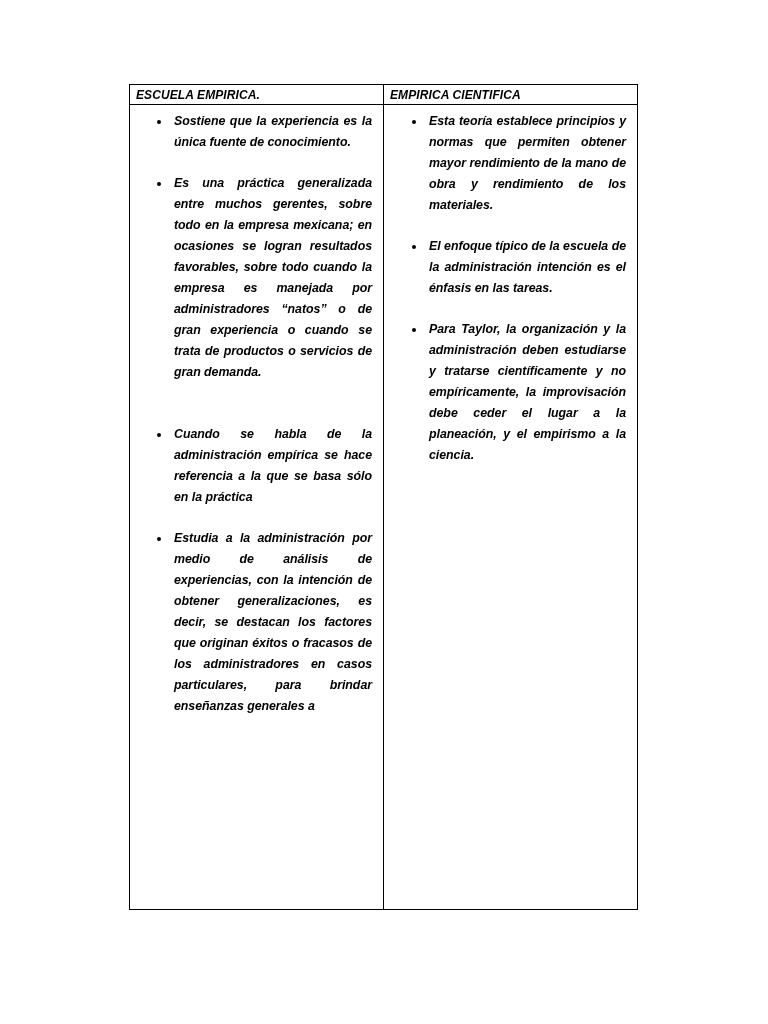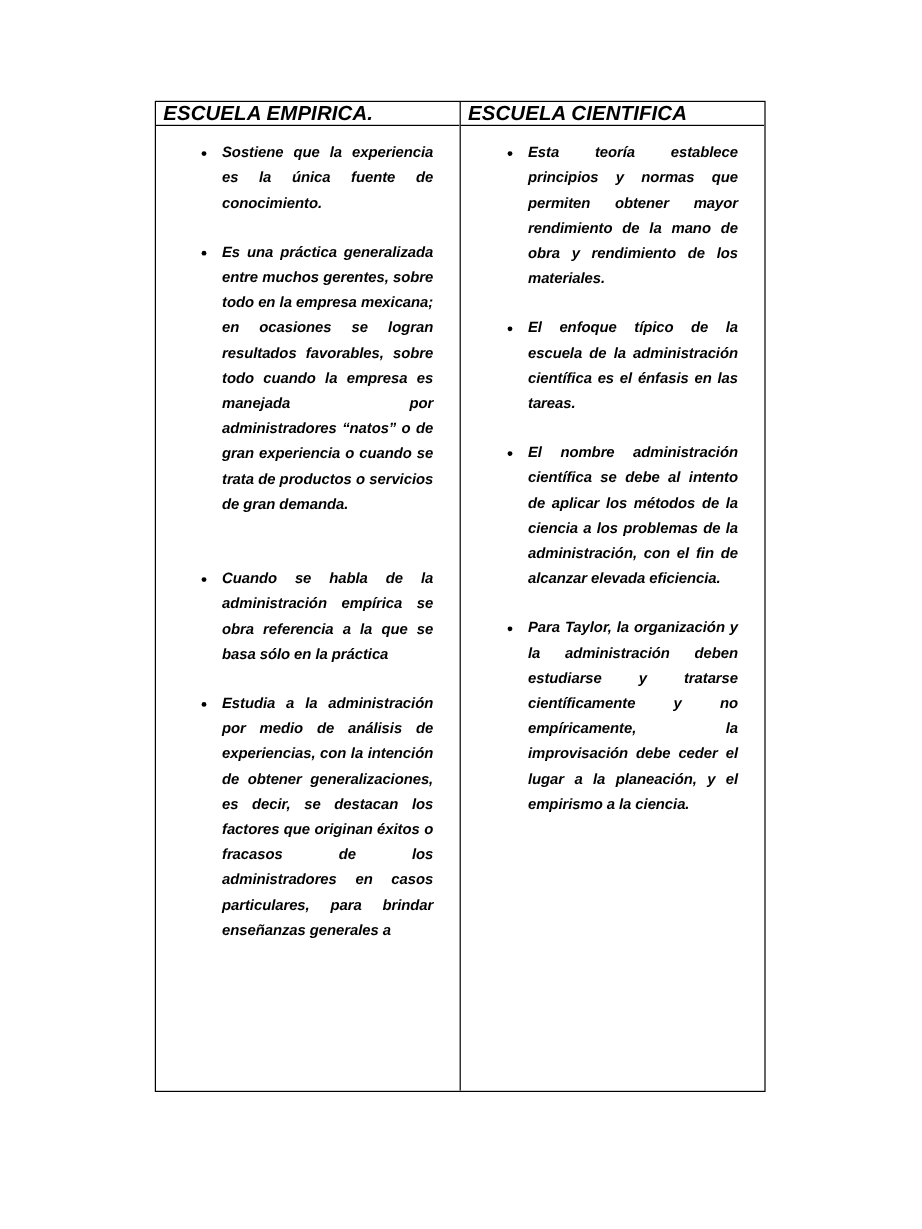--- a/index.html
+++ b/index.html
@@ -58,38 +58,38 @@
   }
   .col-right {
     width: 253px;
   }
 
   .col-header {
     box-sizing: border-box;
     height: 20px;
     border-bottom: 1.2px solid #000000;
     padding: 1px 0 0 6px;
-    font-size: 17px;
+    font-size: 12px;
     font-weight: bold;
     font-style: italic;
     letter-spacing: 0.1px;
     line-height: 18px;
     white-space: nowrap;
     overflow: hidden;
   }
 
   .col-body {
     box-sizing: border-box;
     padding: 0;
     margin: 0;
   }
 
   ul.bullets {
     list-style: none;
-    margin: 12px;
+    margin: 1px;
     padding: 0;
   }
 
   ul.bullets > li {
     position: relative;
     padding-left: 43px;
     padding-right: 10px;
     margin: 0;
     font-size: 12.4px;
     font-weight: bold;
@@ -128,33 +128,32 @@
 
   <div class="table-wrap">
     <div class="table-grid">
 
       <div class="col col-left">
         <div class="col-header">ESCUELA EMPIRICA.</div>
         <div class="col-body">
           <ul class="bullets">
             <li class="first">Sostiene que la experiencia es la única fuente de conocimiento.</li>
             <li class="gap-top">Es una práctica generalizada entre muchos gerentes, sobre todo en la empresa mexicana; en ocasiones se logran resultados favorables, sobre todo cuando la empresa es manejada por administradores “natos” o de gran experiencia o cuando se trata de productos o servicios de gran demanda.</li>
-            <li class="gap-top-big">Cuando se habla de la administración empírica se obra referencia a la que se basa sólo en la práctica</li>
+            <li class="gap-top-big">Cuando se habla de la administración empírica se hace referencia a la que se basa sólo en la práctica</li>
             <li class="gap-top">Estudia a la administración por medio de análisis de experiencias, con la intención de obtener generalizaciones, es decir, se destacan los factores que originan éxitos o fracasos de los administradores en casos particulares, para brindar enseñanzas generales a</li>
           </ul>
         </div>
       </div>
 
       <div class="col col-right">
-        <div class="col-header">ESCUELA CIENTIFICA</div>
+        <div class="col-header">EMPIRICA CIENTIFICA</div>
         <div class="col-body">
           <ul class="bullets">
             <li class="first">Esta teoría establece principios y normas que permiten obtener mayor rendimiento de la mano de obra y rendimiento de los materiales.</li>
-            <li class="gap-top">El enfoque típico de la escuela de la administración científica es el énfasis en las tareas.</li>
-            <li class="gap-top">El nombre administración científica se debe al intento de aplicar los métodos de la ciencia a los problemas de la administración, con el fin de alcanzar elevada eficiencia.</li>
+            <li class="gap-top">El enfoque típico de la escuela de la administración intención es el énfasis en las tareas.</li>
             <li class="gap-top">Para Taylor, la organización y la administración deben estudiarse y tratarse científicamente y no empíricamente, la improvisación debe ceder el lugar a la planeación, y el empirismo a la ciencia.</li>
           </ul>
         </div>
       </div>
 
     </div>
   </div>
 
 </div>
 

